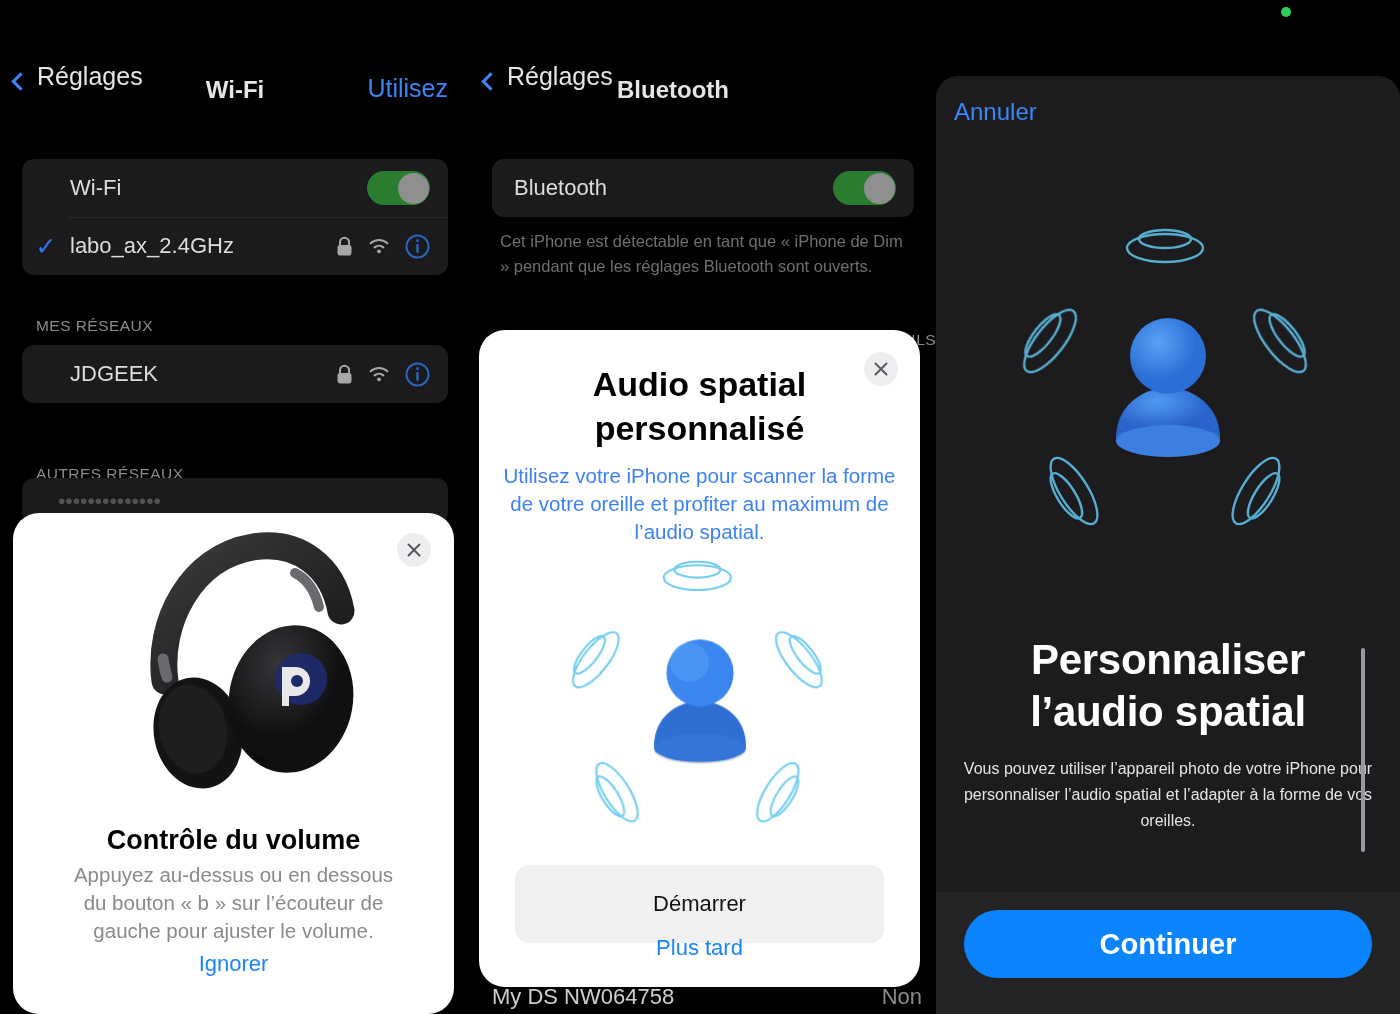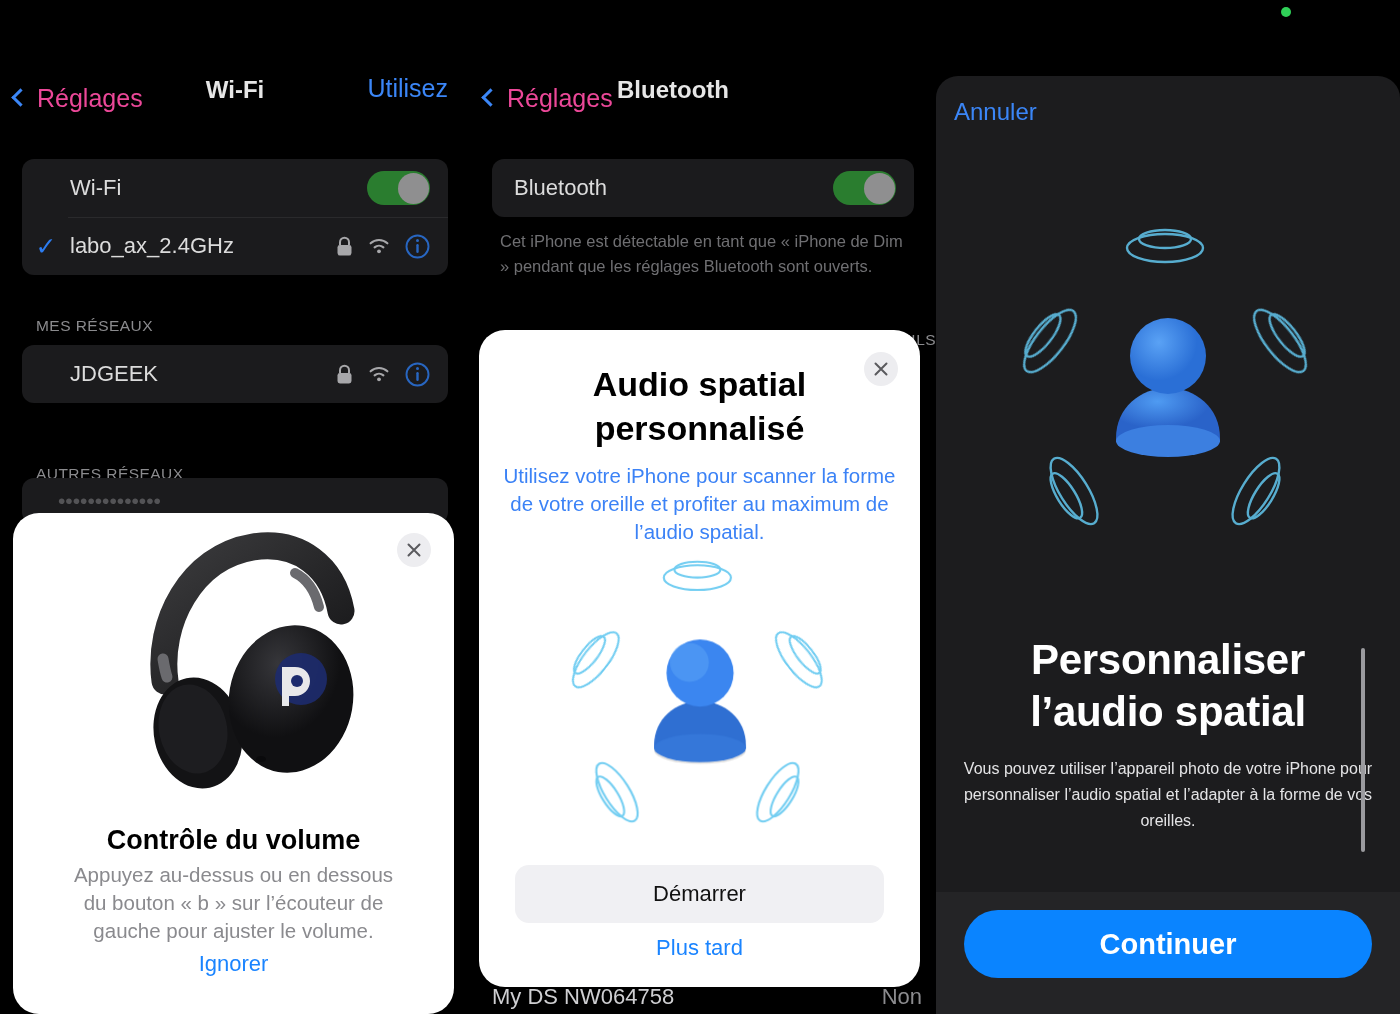--- a/index.html
+++ b/index.html
@@ -7,22 +7,22 @@
   body { font-family:"Liberation Sans","DejaVu Sans",sans-serif; -webkit-font-smoothing:antialiased; }
 
   .stage { position:relative; width:1400px; height:1014px; background:#000; }
 
   
   .panel { position:absolute; top:0; bottom:0; background:#000; overflow:hidden; }
   .panel-wifi { left:0; width:470px; }
   .panel-bt   { left:470px; width:466px; }
 
   .nav { position:relative; height:95px; }
-  .nav-back { position:absolute; top:86px; left:14px; display:flex; align-items:center;
-              color:#ec4899; font-size:25px; line-height:1; }
+  .nav-back { position:absolute; top:64px; left:14px; display:flex; align-items:flex-end;
+              color:#e5e5e5; font-size:25px; line-height:1; }
   .chev { display:inline-block; width:13px; height:13px; border-left:3.2px solid #3b86f7;
           border-bottom:3.2px solid #3b86f7; transform:rotate(45deg); margin-right:10px;
           position:relative; top:-1px; }
   .nav-title { position:absolute; top:76px; color:#e6e6e6; font-size:24px; font-weight:bold; }
   .nav-right { position:absolute; top:74px; color:#3b86f7; font-size:25px; }
 
   .grouphdr { color:#8b8b8e; font-size:15.5px; letter-spacing:.45px; padding:0 0 10px 36px; }
 
   .card { background:#1b1b1d; border-radius:12px; margin:0 22px; overflow:hidden; }
   .row { display:flex; align-items:center; height:58px; padding:0 18px 0 0; position:relative; }
@@ -66,21 +66,21 @@
   .modal-center { left:479px; top:330px; width:441px; height:657px; }
   .close-btn { position:absolute; width:34px; height:34px; border-radius:50%;
                background:#ededf0; display:flex; align-items:center; justify-content:center; border:none; }
   .close-btn svg { width:16px; height:16px; }
 
   .m-title { text-align:center; font-size:27px; font-weight:bold; color:#000; }
   .m-title.big { font-size:34px; line-height:44px; }
   .m-sub { text-align:center; font-size:20.5px; line-height:28px; color:#8a8a8e; }
   .m-sub.dark { color:#3b82f6; }
   .m-link { text-align:center; font-size:22px; color:#1a84ff; font-weight:500; }
-  .m-btn { background:#f0f0f3; border-radius:14px; height:58px; display:flex; align-items:center;
+  .m-btn { background:#f0f0f3; border-radius:14px; height:78px; display:flex; align-items:center;
            justify-content:center; font-size:22px; color:#111; border:none; width:100%; }
 
   
   .bt-peek { position:absolute; left:492px; top:984px; width:430px; display:flex;
              justify-content:space-between; align-items:center; }
   .bt-peek span { color:#cfcfd2; font-size:22px; }
   .bt-peek .val { color:#8b8b8e; }
   .wifi-peek { position:absolute; left:22px; top:478px; right:0; width:426px; height:46px;
                background:#1b1b1d; border-radius:12px; display:flex; align-items:center;
                padding:0 18px 0 36px; color:#bdbdc0; font-size:21px; justify-content:space-between; }

